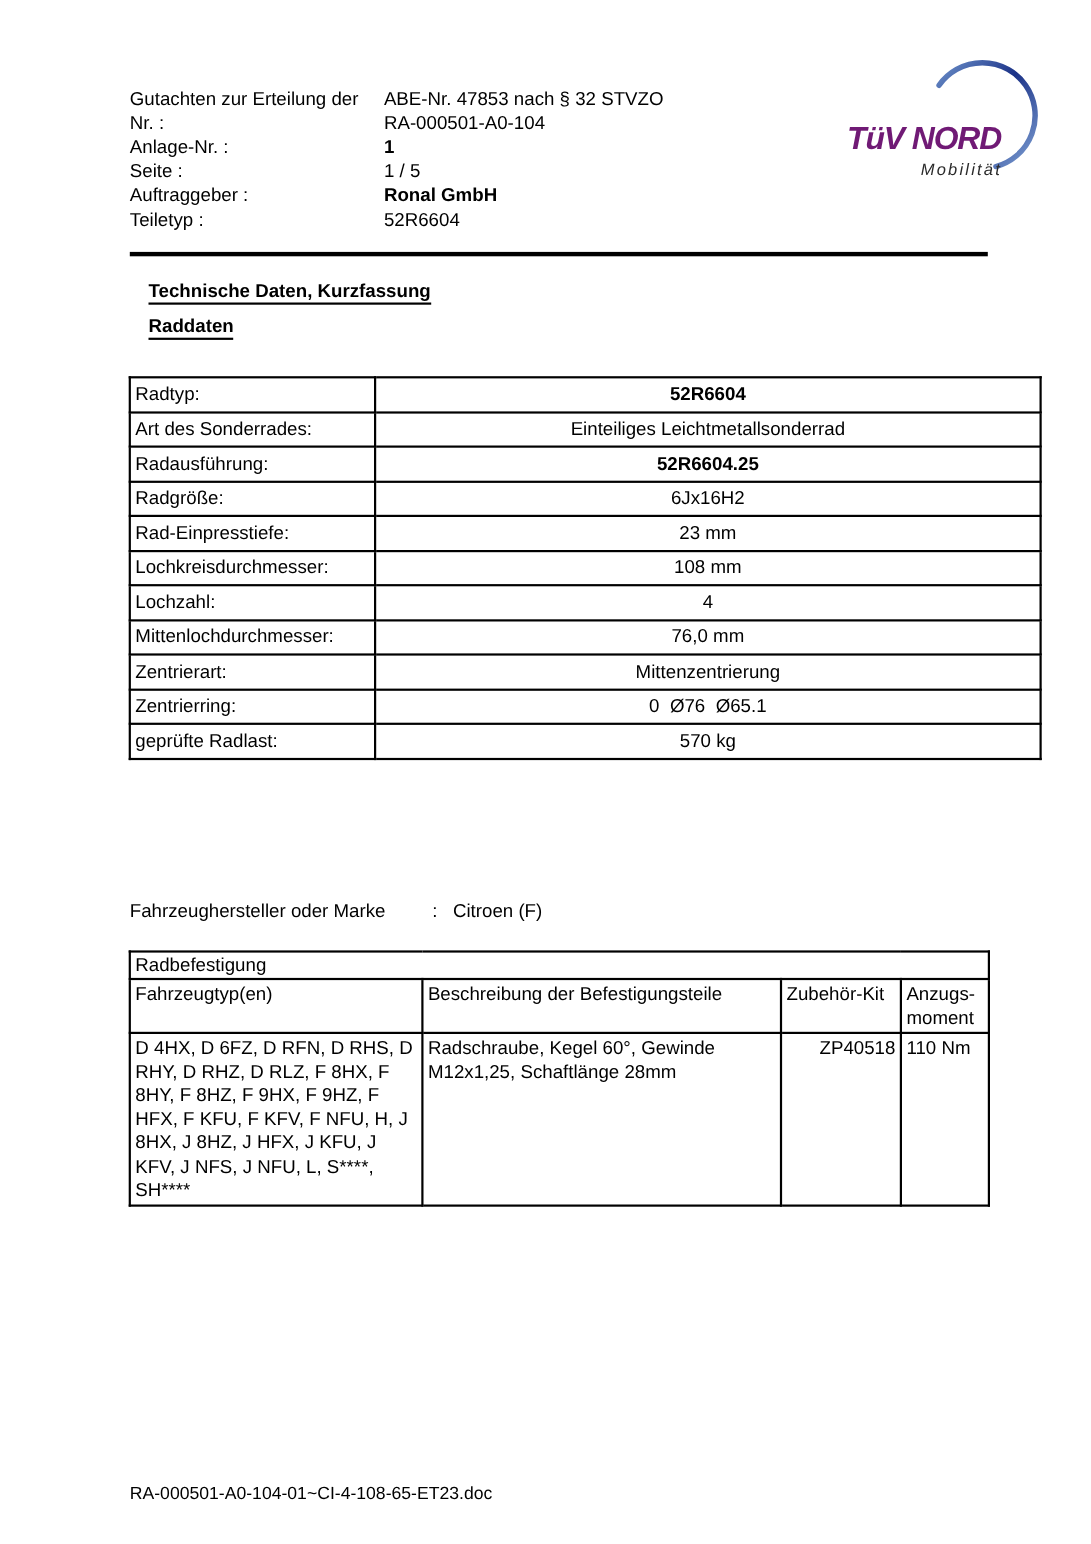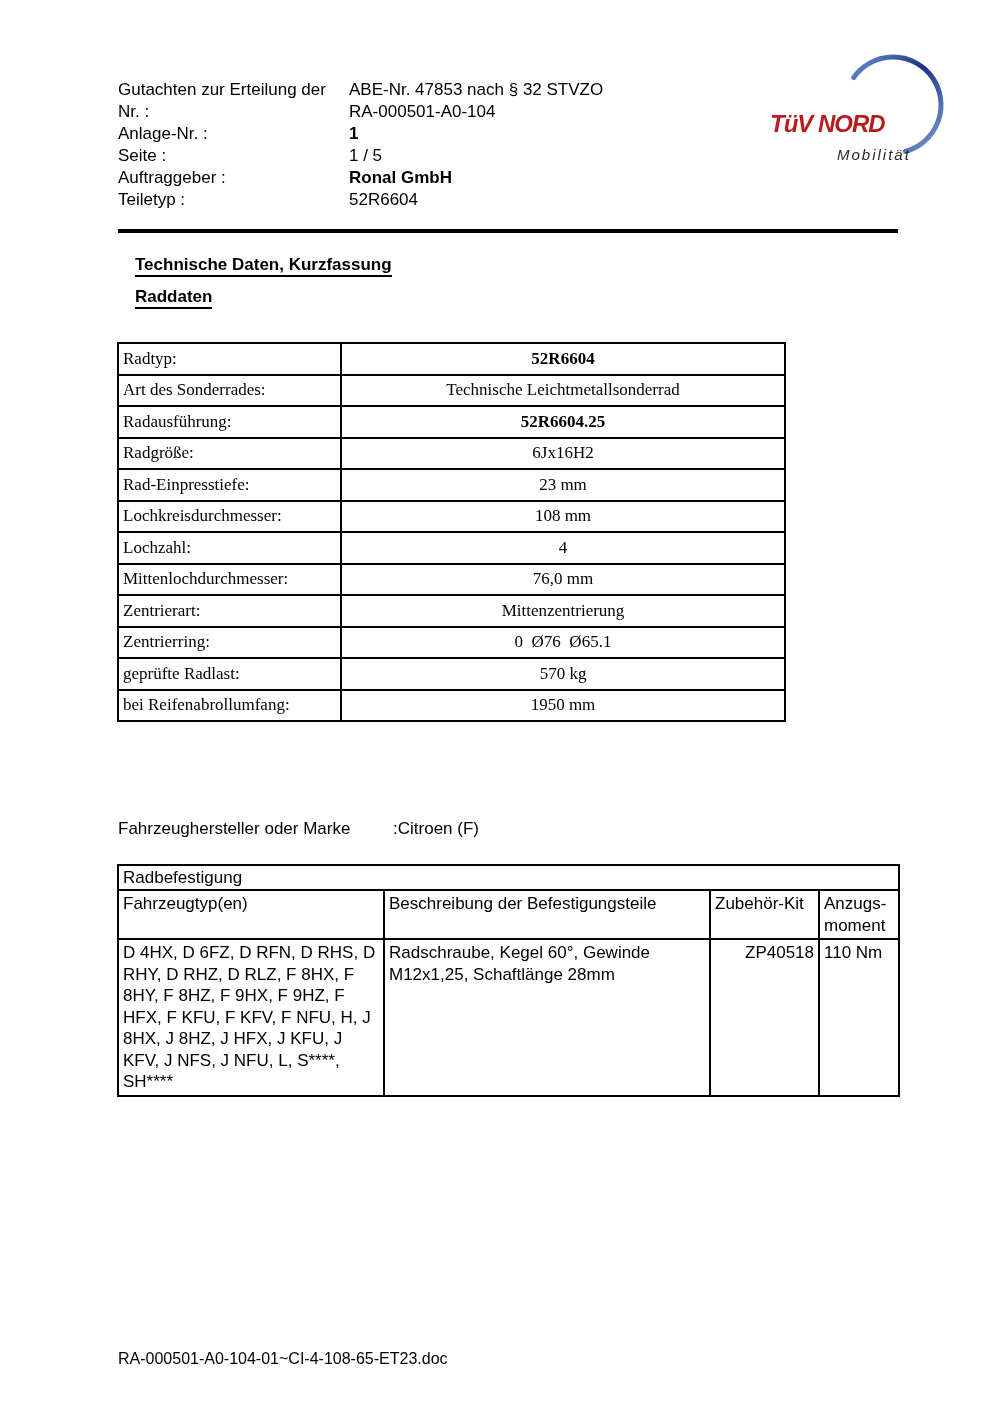--- a/index.html
+++ b/index.html
@@ -10,44 +10,44 @@
   
   .header-info { position:absolute; left:118px; top:79px; font-size:17px; line-height:22px; }
   .hrow { display:flex; }
   .hlabel { width:231px; flex:0 0 231px; }
   .hvalue { white-space:pre-wrap; }
   .bold { font-weight:bold; }
 
   
   .logo { position:absolute; left:740px; top:40px; width:220px; height:140px; }
   .logo-arc { position:absolute; left:105px; top:12px; }
-  .logo-text { position:absolute; left:30px; top:70px; font-size:24px; font-weight:bold; font-style:italic; color:#b91c1c; letter-spacing:-1px; white-space:nowrap; }
+  .logo-text { position:absolute; left:30px; top:70px; font-size:29px; font-weight:bold; font-style:italic; color:#701a75; letter-spacing:-1px; white-space:nowrap; }
   .logo-sub { position:absolute; left:97px; top:106px; font-size:15px; font-style:italic; letter-spacing:2px; color:#2a2a2a; white-space:nowrap; }
 
   
   .rule { position:absolute; left:118px; top:229px; width:780px; height:4px; background:#000; }
 
   
   .heading { position:absolute; left:135px; font-size:17px; font-weight:bold; }
   .heading span { border-bottom:2px solid #000; padding-bottom:1px; }
   .h1pos { top:255px; }
   .h2pos { top:287px; }
 
   
   table { border-collapse:collapse; table-layout:fixed; }
   td { border:2px solid #000; font-size:17px; padding:2px 4px; overflow:hidden; }
 
-  .t1 { position:absolute; left:117px; top:342px; width:669px;font-family:Liberation Serif, serif; }
+  .t1 { position:absolute; left:117px; top:342px; width:830px; }
   .t1 td { height:31.5px; vertical-align:middle; }
   .t1 .lbl { width:223px; text-align:left; }
   .t1 .val { text-align:center; white-space:pre-wrap; }
 
   .vehicle-line { position:absolute; left:118px; top:819px; font-size:17px; display:flex; }
   .vlabel { width:275px; flex:0 0 275px; }
-  .vvalue { margin-left:0; }
+  .vvalue { margin-left:14px; }
 
   .t2 { position:absolute; left:117px; top:864px; width:781px;padding-left:12px; }
   .t2 td { vertical-align:top; line-height:21.5px; }
   .t2 .title-row td { height:24px; line-height:19px; }
   .t2 .head-row td { height:42px; }
   .t2 .data-row td { height:152px;margin-top:28px; }
   .t2 .center { text-align:right; }
 
   
   .footer { position:absolute; left:118px; top:1350px; font-size:16px; }
@@ -109,21 +109,21 @@
   </div>
 
   <table class="t1">
     <tbody>
         <tr>
       <td class="lbl">Radtyp:</td>
       <td class="val bold">52R6604</td>
     </tr>
     <tr>
       <td class="lbl">Art des Sonderrades:</td>
-      <td class="val">Technische Leichtmetallsonderrad</td>
+      <td class="val">Einteiliges Leichtmetallsonderrad</td>
     </tr>
     <tr>
       <td class="lbl">Radausführung:</td>
       <td class="val bold">52R6604.25</td>
     </tr>
     <tr>
       <td class="lbl">Radgröße:</td>
       <td class="val">6Jx16H2</td>
     </tr>
     <tr>
@@ -146,24 +146,20 @@
       <td class="lbl">Zentrierart:</td>
       <td class="val">Mittenzentrierung</td>
     </tr>
     <tr>
       <td class="lbl">Zentrierring:</td>
       <td class="val">0  Ø76  Ø65.1</td>
     </tr>
     <tr>
       <td class="lbl">geprüfte Radlast:</td>
       <td class="val">570 kg</td>
-    </tr>
-    <tr>
-      <td class="lbl">bei Reifenabrollumfang:</td>
-      <td class="val">1950 mm</td>
     </tr>
   </tbody>
     </table>
 
   <div class="vehicle-line">
     <span class="vlabel">Fahrzeughersteller oder Marke</span>
     <span class="vsep">:</span>
     <span class="vvalue">Citroen (F)</span>
   </div>
 

